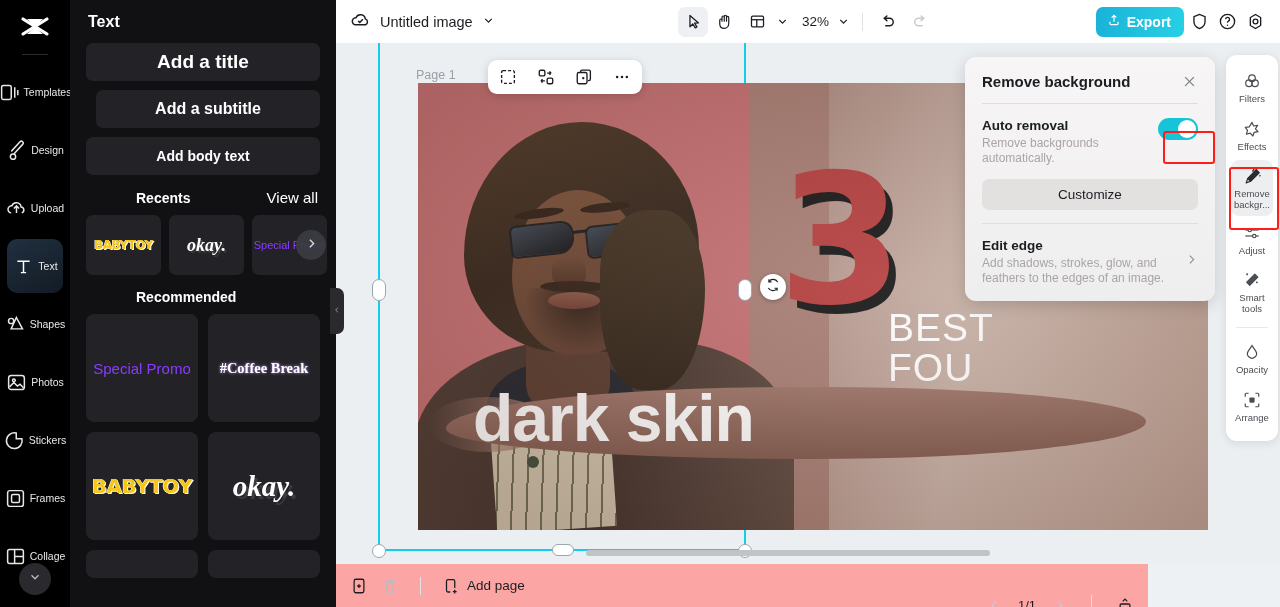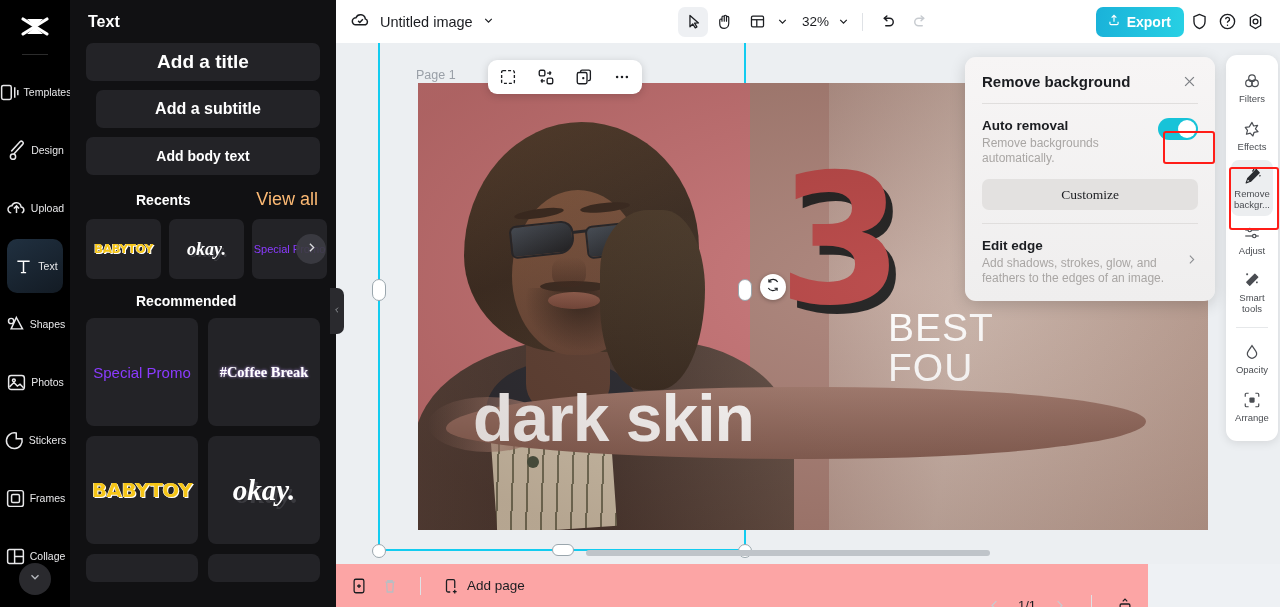--- a/index.html
+++ b/index.html
@@ -52,21 +52,21 @@
   .big-btn {
     height: 38px; background:#232327; border-radius:7px;
     display:flex; align-items:center; justify-content:center;
     color:#fff; margin-bottom: 9px; cursor:pointer;
   }
   .big-btn.t1 { font-size:19px; font-weight:bold; }
   .big-btn.t2 { font-size:16px; font-weight:bold;margin-left:10px; }
   .big-btn.t3 { font-size:14px; font-weight:bold; }
   .sec-head { display:flex; align-items:baseline; justify-content:space-between; margin: 14px 2px 9px; }
   .sec-head .sh-t { color:#fff; font-size:14px; font-weight:bold;padding-left:48px; }
-  .sec-head .sh-a { color:#fdba74; font-size:18px; cursor:pointer; }
+  .sec-head .sh-a { color:#ffffff; font-size:15px; cursor:pointer; }
   .recents { position:relative; display:flex; gap:8px; }
   .rec-card {
     width: 75px; height: 60px; background:#232327; border-radius:7px;
     display:flex; align-items:center; justify-content:center; overflow:hidden;
     cursor:pointer; flex:0 0 auto;
   }
   .rec-next {
     position:absolute; right:-6px; top:15px; width:30px; height:30px; border-radius:50%;
     background: rgba(60,60,66,.92); display:flex; align-items:center; justify-content:center;
     cursor:pointer;
@@ -225,21 +225,21 @@
   .pop-row { padding: 14px 0 0; display:flex; justify-content:space-between; }
   .pop-lbl { font-size: 13.5px; font-weight:bold; color:#1b1d21; }
   .pop-sub { font-size: 12px; color:#a9a6a4; line-height: 15px; margin-top: 3px; width: 160px;}
   .toggle {
     width: 40px; height: 22px; border-radius: 11px; background:#17c3d8; position:relative; cursor:pointer; flex:0 0 auto;
   }
   .toggle .knob { position:absolute; right:2px; top:2px; width:18px; height:18px; border-radius:50%; background:#fff; }
   .hl-box { position:absolute; border: 2.5px solid #ff1d18; border-radius: 3px; z-index: 14; pointer-events:none;}
   .cust-btn {
     margin: 13px 0 0; height: 31px; border-radius: 7px; background:#e3e1e0;
-    display:flex; align-items:center; justify-content:center; font-size:13.5px; color:#1b1d21; cursor:pointer;font-family:Liberation Serif, serif;
+    display:flex; align-items:center; justify-content:center; font-size:13.5px; color:#1b1d21; cursor:pointer;
   }
   .pop-sec { padding: 14px 0 15px; display:flex; align-items:flex-start; justify-content:space-between; cursor:pointer;}
 
   
   .rrail {
     position:absolute; right: 2px; top: 55px; width: 52px;
     background:#fff; border-radius: 11px; box-shadow: 0 2px 10px rgba(0,0,0,.10);
     padding: 9px 0 10px; z-index: 10;
   }
   .rr-item {

